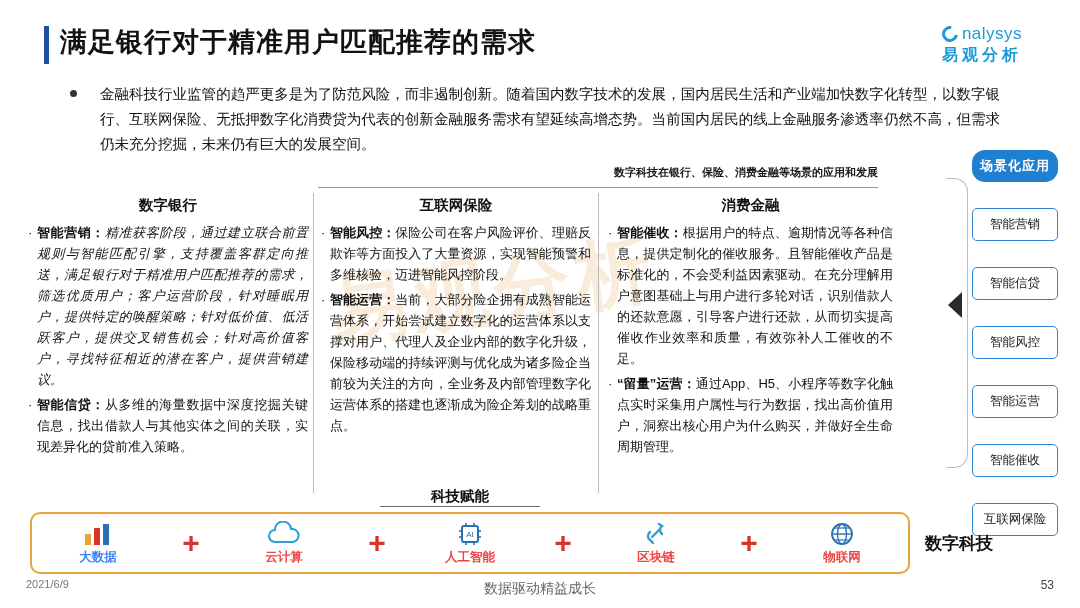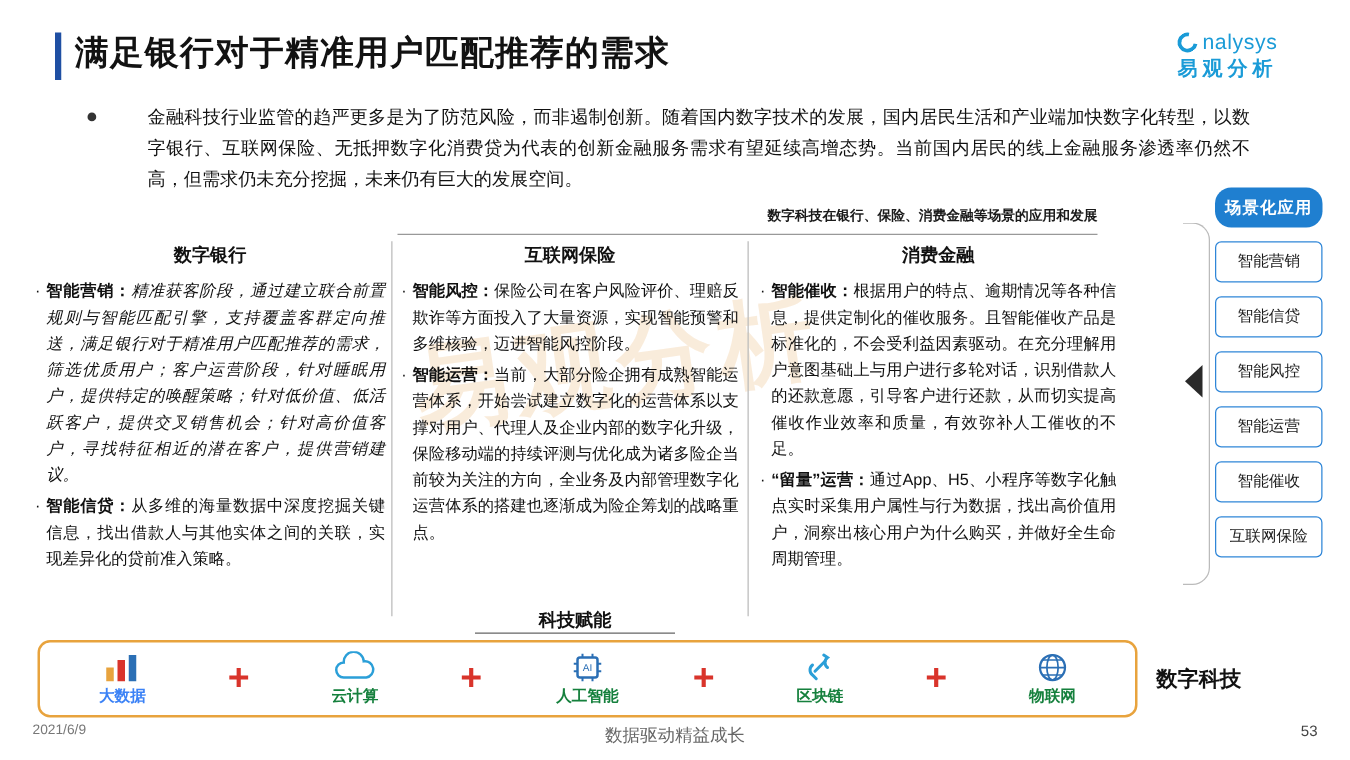--- a/index.html
+++ b/index.html
@@ -41,21 +41,21 @@
 
   
   .intro {
     position: absolute; left: 70px; top: 82px; width: 930px;
   }
   .intro-dot {
     position: absolute; left: 0; top: 8px; width: 7px; height: 7px;
     border-radius: 50%; background: #333;
   }
   .intro-text {
-    margin-left: 48px; font-size: 14.5px; line-height: 25px; color: #111;
+    margin-left: 30px; font-size: 14.5px; line-height: 25px; color: #111;
     text-align: justify;
   }
 
   
   .watermark {
     position: absolute; left: 330px; top: 240px;
     font-size: 76px; color: #f0c99a; opacity: .35;
     font-weight: bold; letter-spacing: 6px;
     transform: rotate(-8deg);
     pointer-events: none;
@@ -89,21 +89,21 @@
 
   
   .scene-panel {
     position: absolute; right: 22px; top: 150px; width: 86px;
   }
   .scene-head {
     background: #1f7fd0; color: #fff; font-size: 13px; font-weight: bold;
     border-radius: 13px; text-align: center; padding: 7px 0; letter-spacing: 1px;
   }
   .scene-item {
-    margin-top: 11px; border: 1.2px solid #2f86d8; color: #1a1a1a;
+    margin-top: 26px; border: 1.2px solid #2f86d8; color: #1a1a1a;
     border-radius: 5px; text-align: center; font-size: 12.5px;
     padding: 7px 0; background: #fff;
   }
   .arrow-left {
     position: absolute; right: 118px; top: 292px;
     width: 0; height: 0;
     border-top: 13px solid transparent;
     border-bottom: 13px solid transparent;
     border-right: 14px solid #2a2a2a;
   }
@@ -119,21 +119,21 @@
   }
   .tech-underline {
     position: absolute; left: 380px; top: 506px; width: 160px; height: 1px; background: #666;
   }
   .tech-box {
     position: absolute; left: 30px; top: 512px; width: 880px; height: 62px;
     border: 2px solid #e8a33d; border-radius: 10px;
     display: flex; align-items: center; justify-content: space-around;
   }
   .tech-item { width: 95px; text-align: center; }
-  .tech-label { font-size: 12.5px; font-weight: bold; color: #15803d; margin-top: 2px; }
+  .tech-label { font-size: 12.5px; font-weight: bold; color: #ef4444; margin-top: 2px; }
   .tech-label.red { color: #3b82f6; text-align: center; }
   .plus {
     color: #d9342b; font-size: 30px; font-weight: bold; line-height: 1;
   }
   .tech-right {
     position: absolute; left: 925px; top: 532px;
     font-size: 17px; font-weight: bold; color: #111;
   }
 
   

